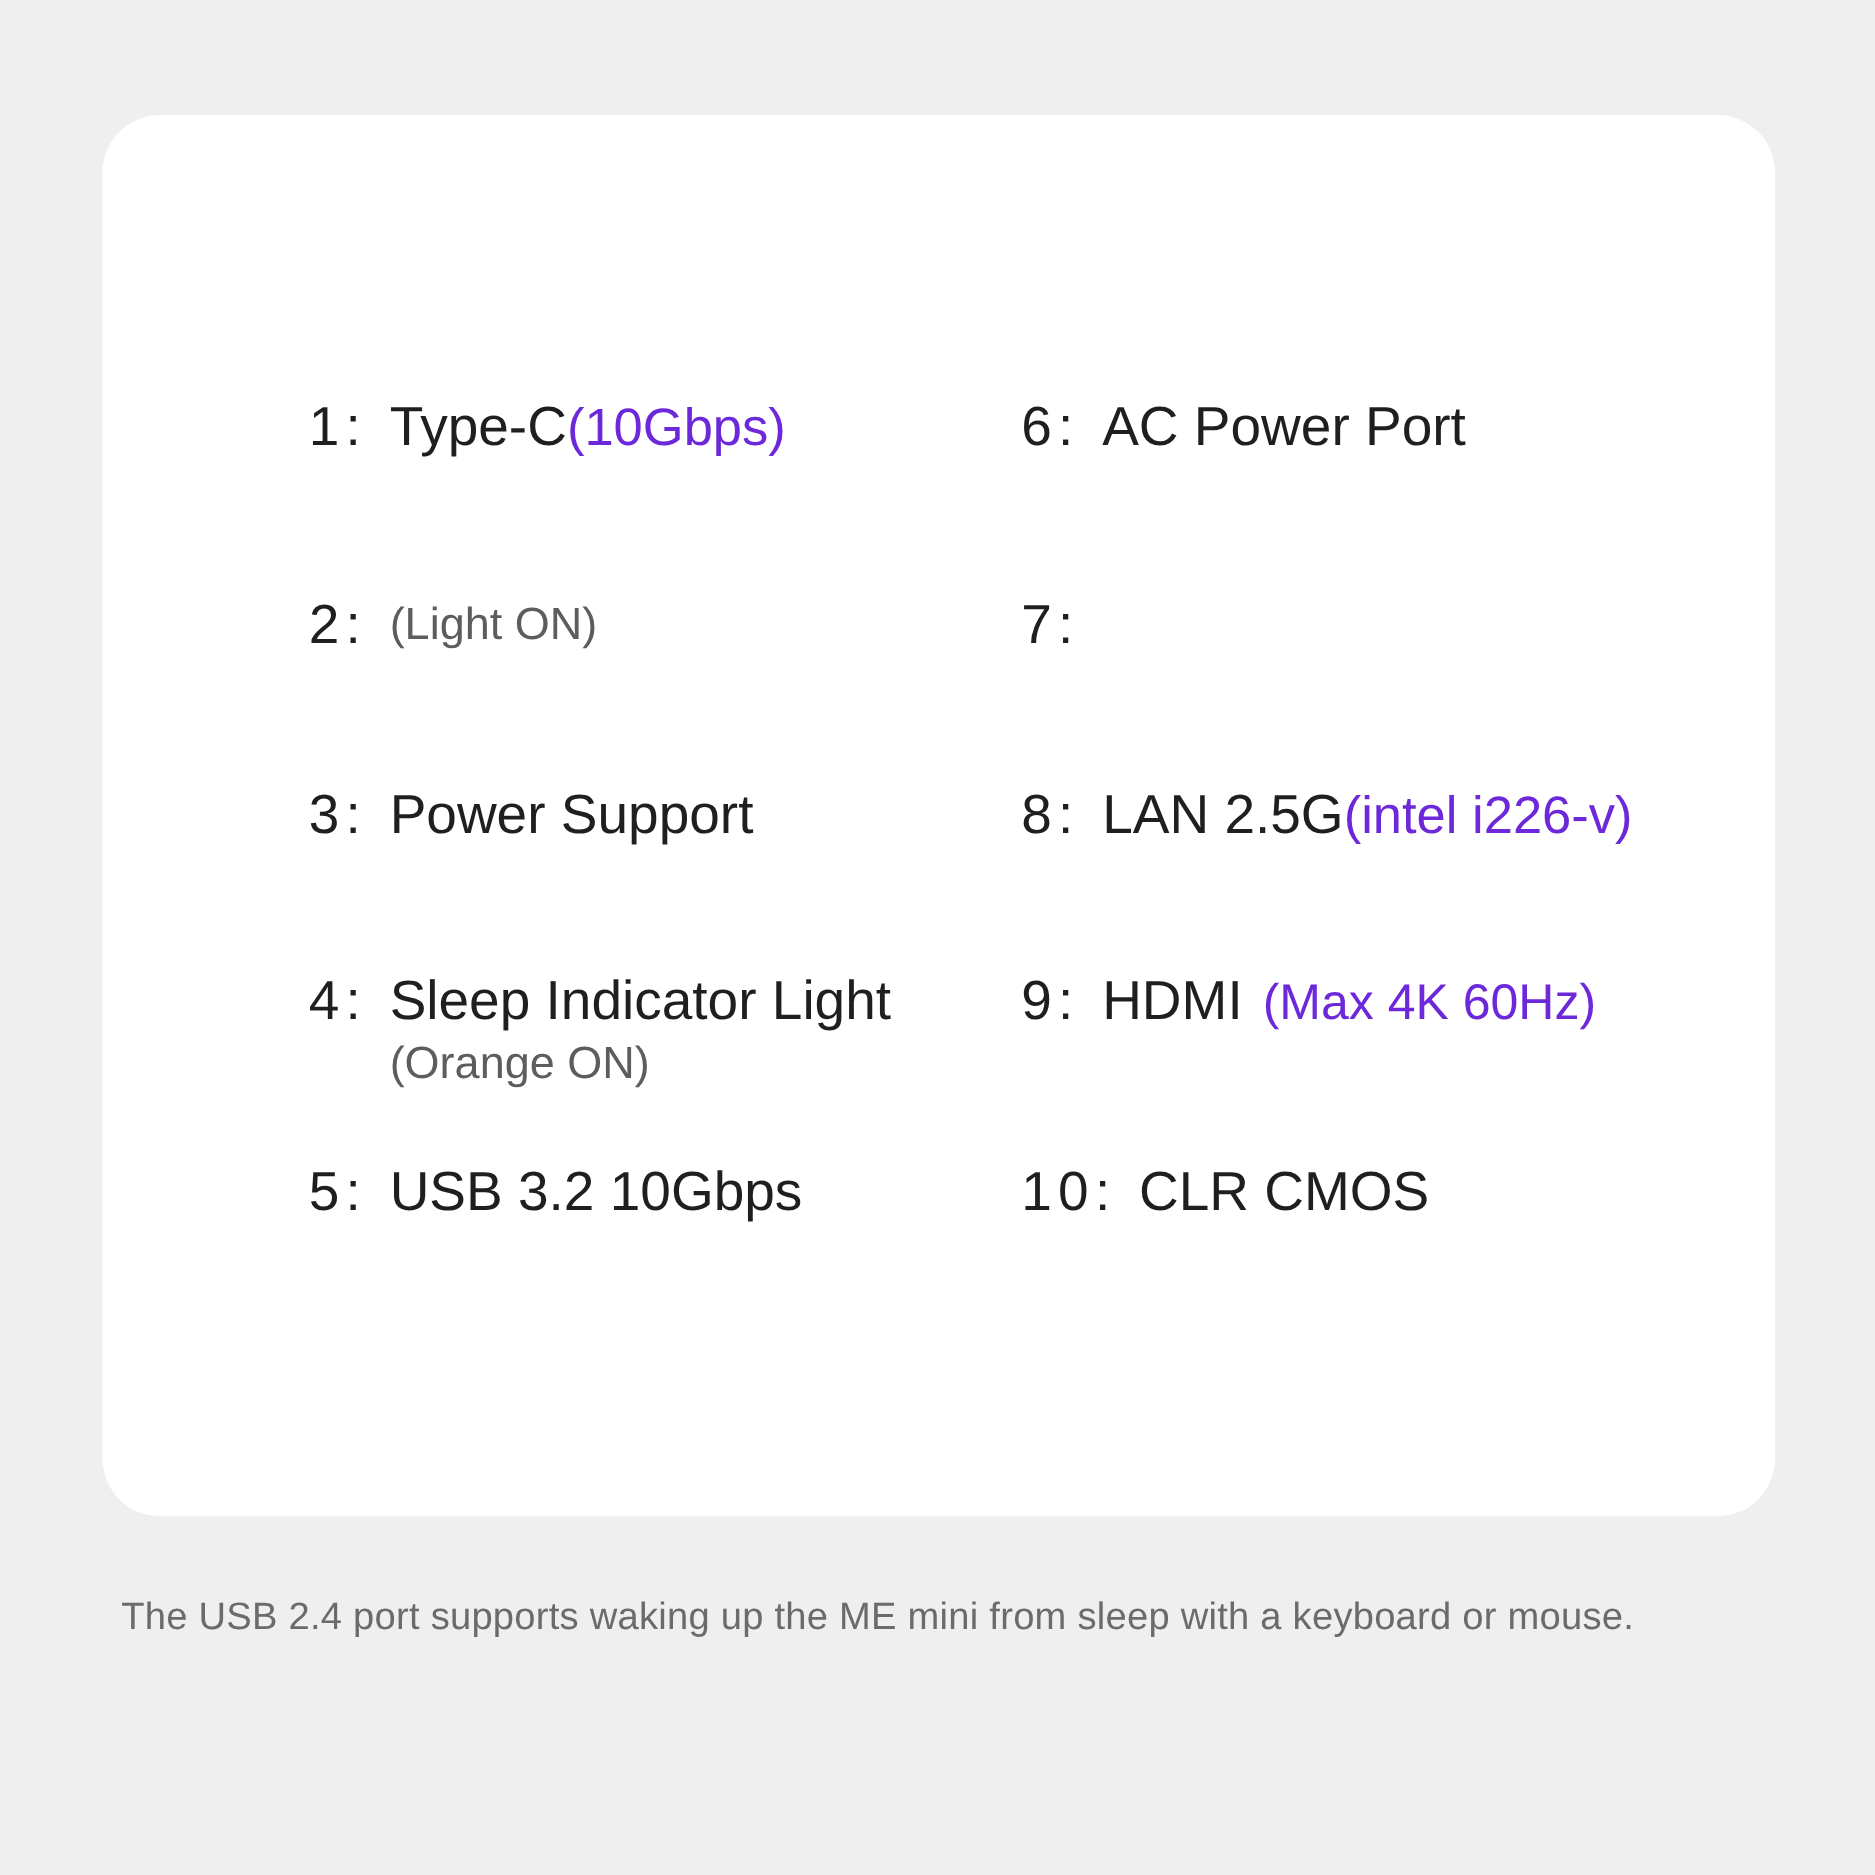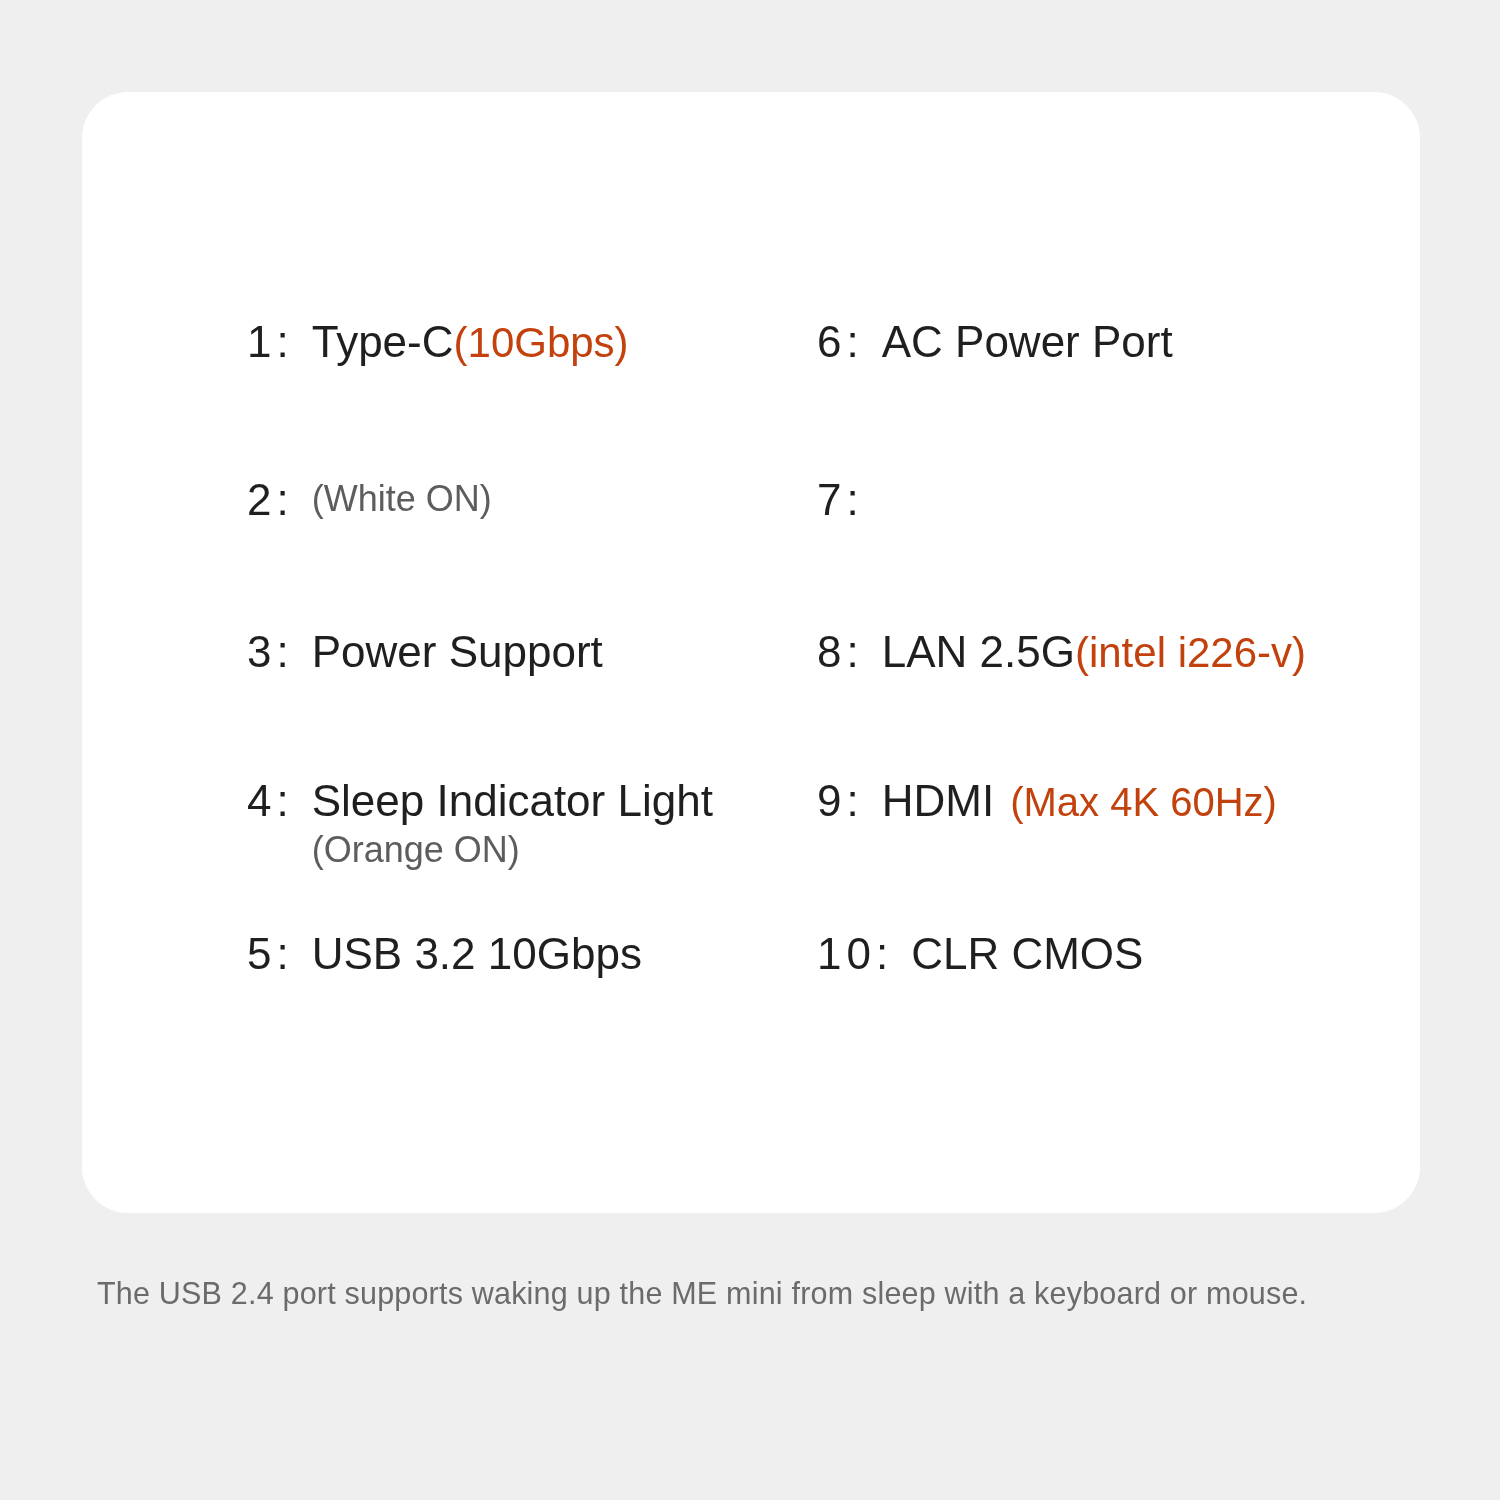--- a/index.html
+++ b/index.html
@@ -48,21 +48,21 @@
   .text { display: flex; flex-direction: column; }
   .main {
     font-size: 44px;
     font-weight: 500;
     color: #1f1f1f;
     line-height: 50px;
     white-space: nowrap;
   }
   .note {
     font-weight: 400;
-    color: #c2410c;
+    color: #6d28d9;
   }
   .note-lg { font-size: 42px; }
   .note-md { font-size: 40px; }
   .note-sm { font-size: 30px; }
   .gap { margin-left: 16px; }
   .sub {
     font-size: 36px;
     font-weight: 400;
     color: #5d5d5d;
     line-height: 42px;
@@ -95,21 +95,21 @@
         <span class="num">1:</span>
         <div class="text">
           <div class="main"><span>Type-C</span><span class="note note-lg">(10Gbps)</span></div>
 
         </div>
       </div>
 
       <div class="item">
         <span class="num">2:</span>
         <div class="text">
-          <div class="sub">(White ON)</div>
+          <div class="sub">(Light ON)</div>
         </div>
       </div>
 
       <div class="item">
         <span class="num">3:</span>
         <div class="text">
           <div class="main"><span>Power Support</span></div>
 
         </div>
       </div>

